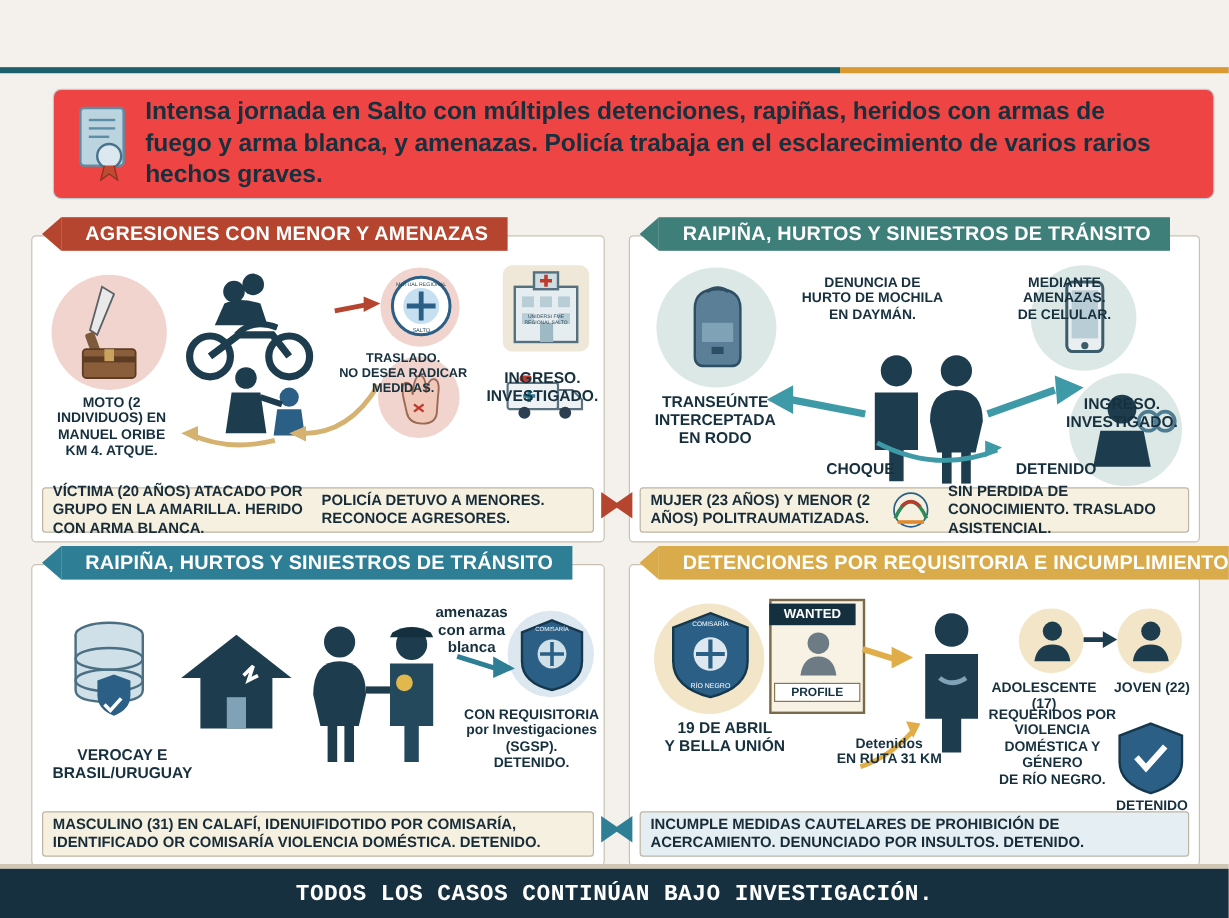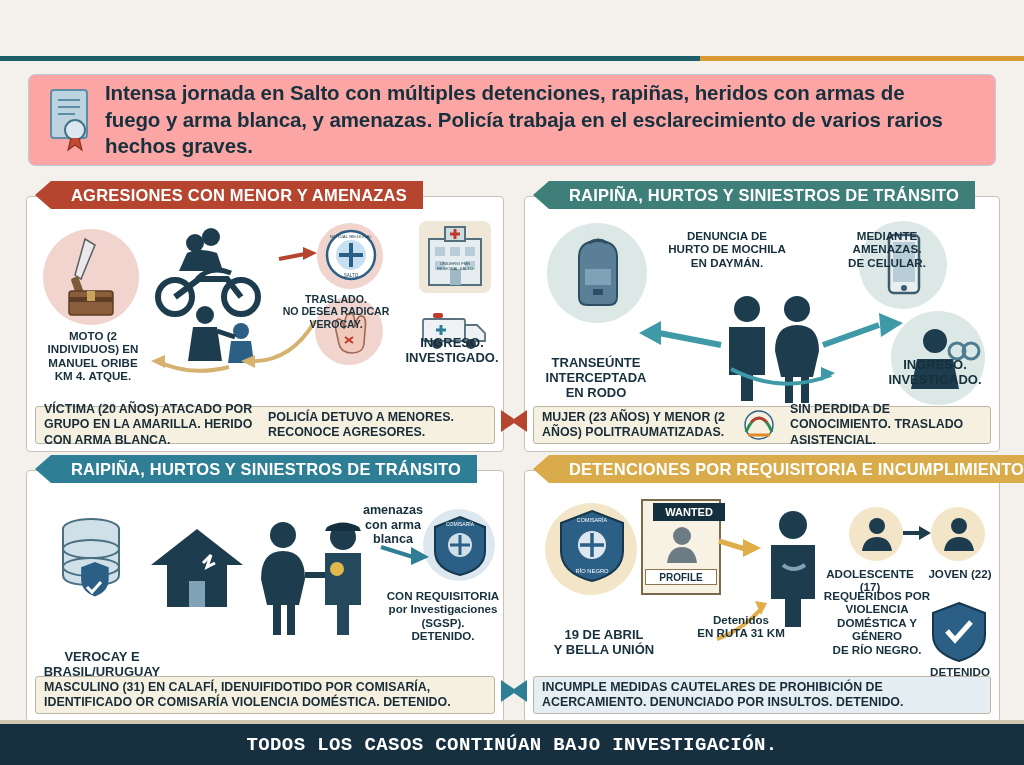--- a/index.html
+++ b/index.html
@@ -23,22 +23,22 @@
     font-family:"Liberation Sans Narrow","Liberation Sans",sans-serif;
     transform:scaleX(.97);
   }
   .header-rule { position:absolute; left:0; top:56px; width:1024px; height:5px; background:#cfc6b4; }
   .header-rule .seg { position:absolute; top:0; height:5px; }
   .seg-a { left:0; width:700px; background:#1d5f6b; }
   .seg-b { left:700px; width:324px; background:#d99a33; }
 
   
   .intro {
-    position:absolute; left:28px; top:74px; width:968px; height:92px;
-    background:#fca5a5; border:1px solid #bcccd2; border-radius:7px;
+    position:absolute; left:44px; top:74px; width:968px; height:92px;
+    background:#ef4444; border:1px solid #bcccd2; border-radius:7px;
     display:flex; align-items:center; padding:8px 31px 8px 10px;
   }
   .intro-icon { width:66px; height:72px; flex:0 0 66px; position:relative; }
   .intro-text {
     font-size:20.5px; line-height:1.30; color:#16303d; font-weight:bold;
     letter-spacing:-.1px;
   }
 
   
   .panel { position:absolute; background:#ffffff; border:1.6px solid #c9c2b4; border-radius:4px; }
@@ -76,21 +76,21 @@
   .pfoot-col { flex:1 1 0; padding-right:6px; }
   .pfoot-col.second { padding-left:6px; }
 
   .pfoot-arrow {
     position:absolute; width:0; height:0;
     border-top:11px solid transparent; border-bottom:11px solid transparent;
   }
 
   
   .cap { position:absolute; font-size:11.6px; font-weight:bold; color:#16303d; line-height:1.16; text-align:center; }
-  .cap.lg { font-size:13px;margin-top:28px; }
+  .cap.lg { font-size:13px; }
   .cap.sm { font-size:10.6px; }
 
   .circle { position:absolute; border-radius:50%; }
   .c-pink { background:#f0d4cd; }
   .c-teal { background:#dbe8e6; }
   .c-blue { background:#dce7ef; }
   .c-gold { background:#f3e6c8; }
   .c-beige{ background:#efe7d8; }
 
   svg { display:block; overflow:visible; }
@@ -212,21 +212,21 @@
         <path d="M92 56 q-40 10 -72 -6" stroke="#d6b271" stroke-width="4" fill="none"></path>
         <path d="M28 44 L14 50 L28 57 Z" fill="#d6b271"></path>
       </svg>
 
       <div class="cap" style="left:6px; top:114px; width:120px; white-space:pre-line;">MOTO (2
 INDIVIDUOS) EN
 MANUEL ORIBE
 KM 4. ATQUE.</div>
       <div class="cap sm" style="left:252px; top:78px; width:114px; white-space:pre-line;">TRASLADO.
 NO DESEA RADICAR
-VEROCAY.</div>
+MEDIDAS.</div>
       <div class="cap lg" style="left:372px; top:92px; width:106px; white-space:pre-line;">INGRESO.
 INVESTIGADO.</div>
     </div>
 
     <div class="pfoot cream">
       <div class="pfoot-col">VÍCTIMA (20 AÑOS) ATACADO POR GRUPO EN LA AMARILLA. HERIDO CON ARMA BLANCA.</div>
       <div class="pfoot-col second">POLICÍA DETUVO A MENORES. RECONOCE AGRESORES.</div>
     </div>
     <div class="pfoot-arrow" style="right:-14px; bottom:19px; border-left:16px solid #b5452f;"></div>
   </div>
@@ -382,21 +382,21 @@
       <div class="circle c-gold" style="left:20px; top:14px; width:92px; height:92px;"></div>
       <svg style="position:absolute; left:32px; top:20px;" width="70" height="80" viewBox="0 0 70 80">
         <path d="M35 2 L66 14 v28 q0 22 -31 30 Q4 64 4 42 V14 Z" fill="#2b5f86" stroke="#16384d" stroke-width="2"></path>
         <circle cx="35" cy="36" r="14" fill="#dce7ef"></circle>
         <path d="M35 24 v24 M23 36 h24" stroke="#2b5f86" stroke-width="3.5"></path>
         <text x="35" y="13" font-size="5.4" fill="#fff" text-anchor="middle" font-family="Liberation Sans">COMISARÍA</text>
         <text x="35" y="64" font-size="5.8" fill="#fff" text-anchor="middle" font-family="Liberation Sans">RÍO NEGRO</text>
       </svg>
 
       <div style="position:absolute; left:116px; top:10px; width:80px; height:96px; background:#f7f2e4; border:2px solid #7a6a49;"></div>
-      <div style="position:absolute; left:128px; top:14px; width:72px; height:18px; background:#14303f; color:#fff; font-size:11px; font-weight:bold; display:flex; align-items:center; justify-content:center;">WANTED</div>
+      <div style="position:absolute; left:116px; top:14px; width:72px; height:18px; background:#14303f; color:#fff; font-size:11px; font-weight:bold; display:flex; align-items:center; justify-content:center;">WANTED</div>
       <svg style="position:absolute; left:136px; top:34px;" width="42" height="42" viewBox="0 0 42 42">
         <circle cx="21" cy="13" r="9" fill="#6d7b84"></circle>
         <path d="M6 40 q2 -16 15 -16 q13 0 15 16 z" fill="#6d7b84"></path>
       </svg>
       <div style="position:absolute; left:120px; top:80px; width:72px; height:16px; border:1.5px solid #8a7750; background:#fff; font-size:10px; font-weight:bold; color:#14303f; display:flex; align-items:center; justify-content:center;">PROFILE</div>
 
       <svg style="position:absolute; left:228px; top:18px;" width="86" height="120" viewBox="0 0 86 120">
         <circle cx="40" cy="18" r="14" fill="#1d3d4e"></circle>
         <path d="M18 38 h44 v54 h-14 v28 h-16 v-28 h-14 z" fill="#1d3d4e"></path>
         <path d="M30 58 q10 8 22 0" stroke="#7fa2b6" stroke-width="4" fill="none"></path>

